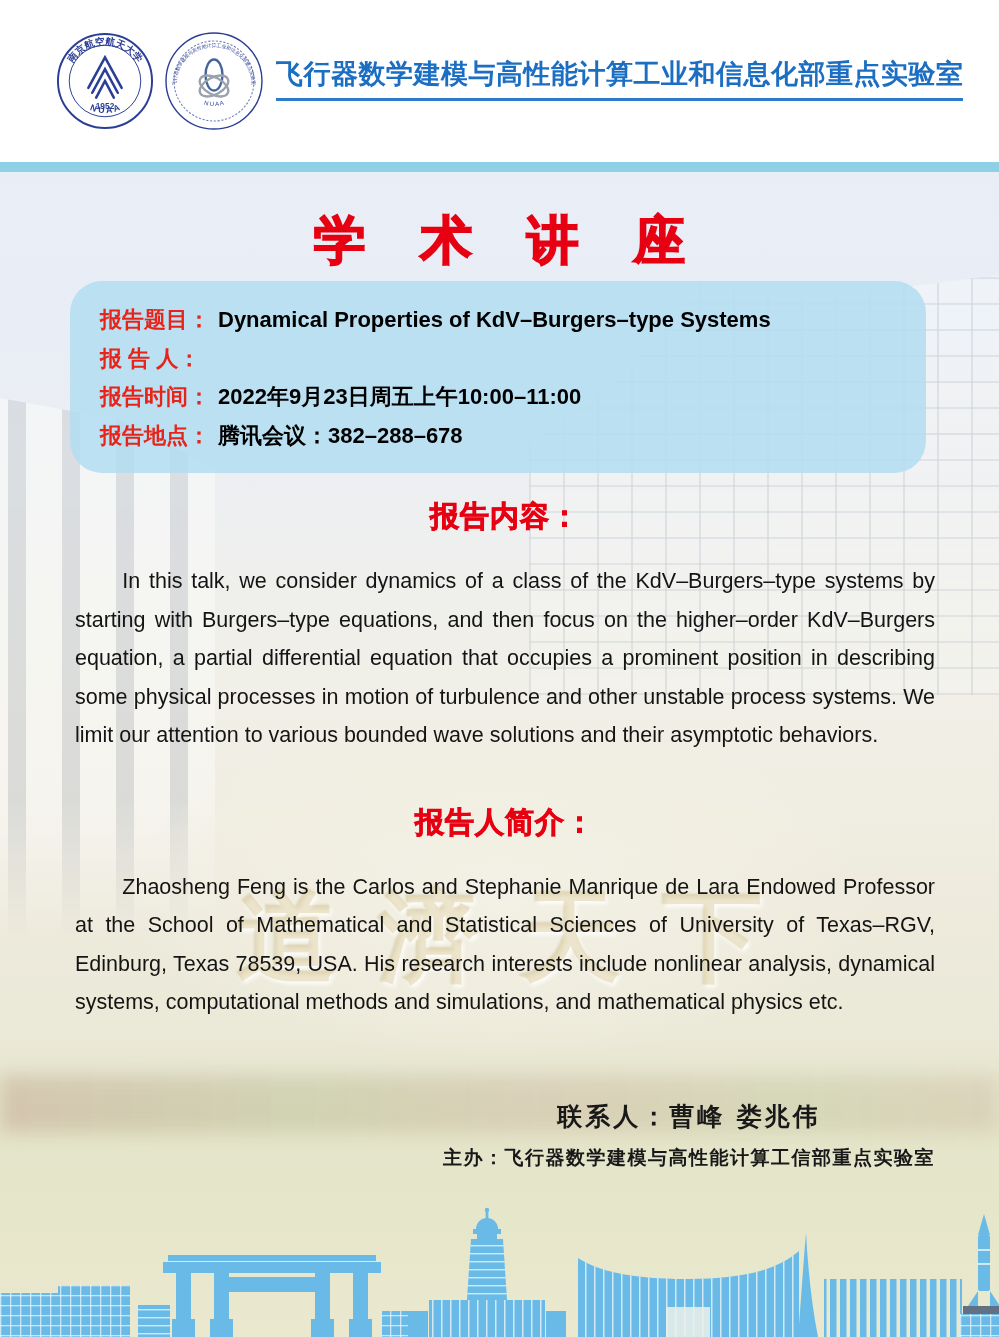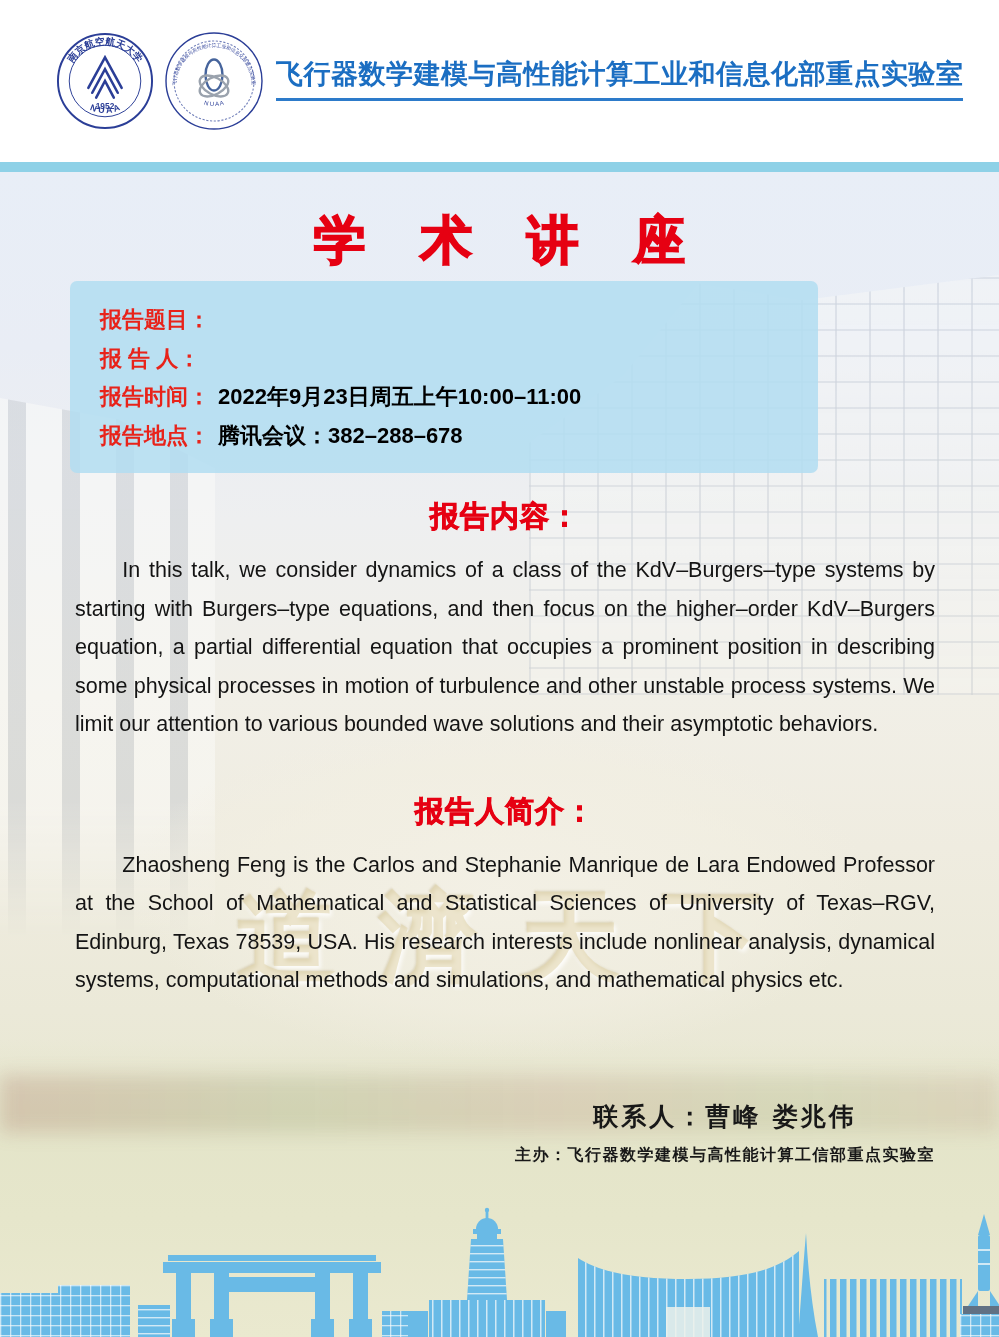--- a/index.html
+++ b/index.html
@@ -41,36 +41,36 @@
   .bush{position:absolute;left:0;right:0;top:903px;height:58px;filter:blur(9px);
     background:linear-gradient(90deg,rgba(140,60,50,.18),rgba(110,120,60,.16) 30%,rgba(150,70,60,.13) 55%,rgba(120,130,70,.13) 80%,rgba(140,60,50,.1));}
   .stone-text{position:absolute;left:0;width:100%;top:714px;text-align:center;z-index:1;
     font-family:"DejaVu Serif",serif;font-weight:bold;font-size:100px;line-height:1;
     color:rgba(224,211,170,.55);letter-spacing:42px;text-indent:42px;
     text-shadow:2px 3px 4px rgba(255,255,255,.85),-1px -1px 2px rgba(180,160,110,.3);}
   
   .main-title{position:relative;z-index:2;margin:12px;padding-top:28px;text-align:center;
     font-size:52px;line-height:1.1;font-weight:bold;color:#e60012;letter-spacing:20px;text-indent:20px;
     -webkit-text-stroke:1.5px #e60012;}
-  .info-box{position:relative;z-index:2;margin:10px 0 0 70px;width:748px;box-sizing:border-box;
-    border-radius:7px;background:rgba(178,221,241,.85);padding:20px 30px 18px 30px;}
+  .info-box{position:relative;z-index:2;margin:10px 0 0 70px;width:856px;box-sizing:border-box;
+    border-radius:32px;background:rgba(178,221,241,.85);padding:20px 30px 18px 30px;}
   .info-row{display:flex;align-items:baseline;line-height:38.5px;font-size:22px;font-weight:bold;}
   .info-label{color:#e8231a;white-space:pre;flex:0 0 auto;}
   .info-value{color:#000;margin-left:8px;white-space:nowrap;}
   .section{position:relative;z-index:2;margin:0 64px 0 75px;}
   .sec-heading{margin:24px 0 0;font-size:29px;color:#e60012;font-weight:bold;letter-spacing:1px;text-align:center;
     -webkit-text-stroke:.8px #e60012;}
   .sec-heading.bio{margin-top:48px;font-family:Liberation Serif, serif;}
-  .sec-body{margin:14px 0 0;font-size:21.5px;line-height:38.5px;color:#141414;
+  .sec-body{margin:25px 0 0;font-size:21.5px;line-height:38.5px;color:#141414;
     text-align:justify;text-indent:2.2em;}
   
   .footer{position:absolute;right:64px;top:928px;z-index:2;text-align:center;
     font-family:"DejaVu Serif",serif;font-weight:bold;color:#181818;}
   .footer-contact{font-size:25px;letter-spacing:3px;}
-  .footer-organizer{font-size:16px;letter-spacing:1.5px;margin-top:12px;}
+  .footer-organizer{font-size:19px;letter-spacing:1.5px;margin-top:12px;}
   
   .skyline{position:absolute;left:0;bottom:0;width:999px;height:132px;z-index:1;opacity:.95;}
 </style>
 </head>
 <body>
 
 <div class="poster">
 
   <div class="header">
     <div class="logos">
@@ -131,20 +131,21 @@
     <div class="stone"></div>
     <div class="grass"></div>
     <div class="bush"></div>
     <div class="stone-text">道濟天下</div>
 
     <h1 class="main-title">学 术 讲 座</h1>
 
     <div class="info-box">
       <div class="info-row">
         <span class="info-label">报告题目：</span>
+        <span class="info-value">Dynamical Properties of KdV–Burgers–type Systems</span>
       </div>
       <div class="info-row">
         <span class="info-label">报 告 人：</span>
       </div>
       <div class="info-row">
         <span class="info-label">报告时间：</span>
         <span class="info-value">2022年9月23日周五上午10:00–11:00</span>
       </div>
       <div class="info-row">
         <span class="info-label">报告地点：</span>

